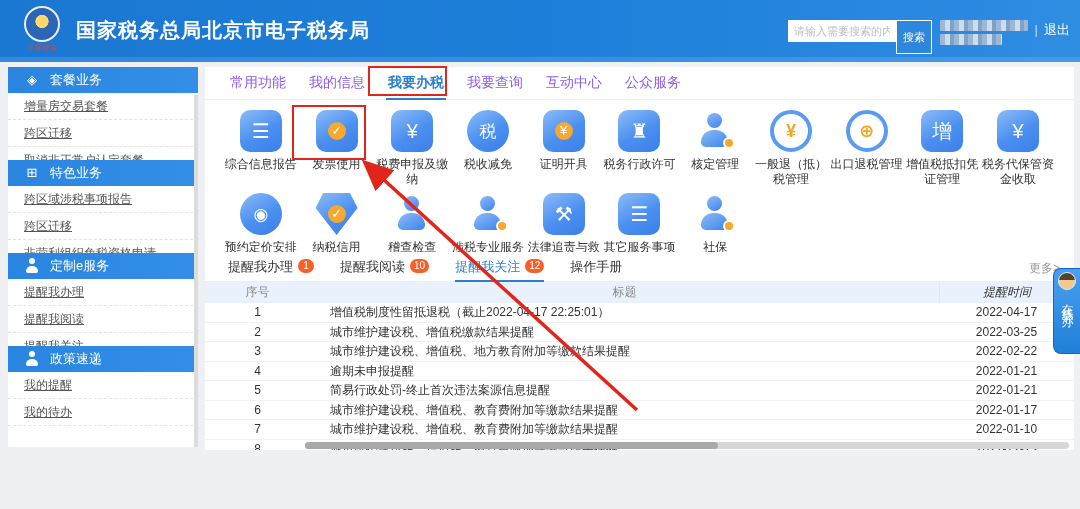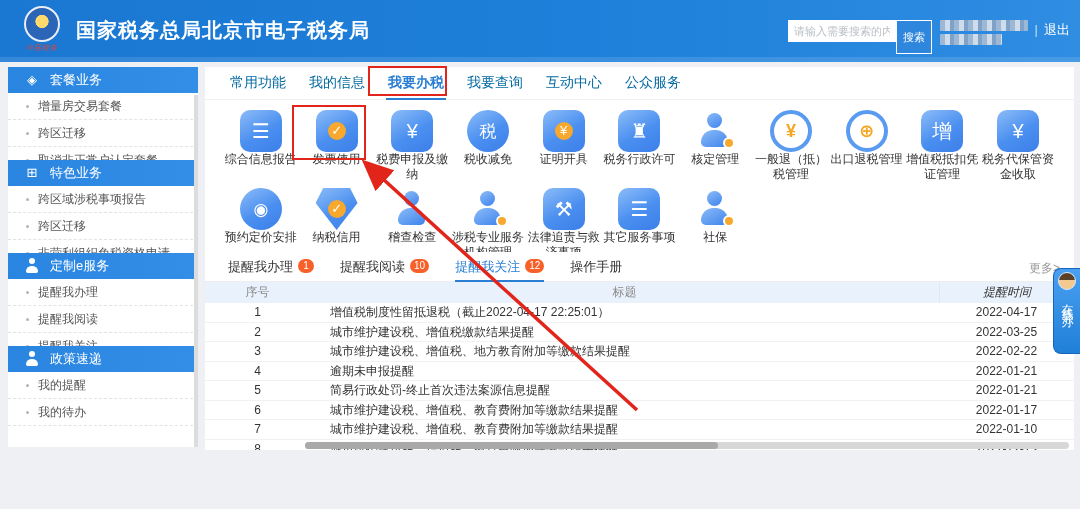--- a/index.html
+++ b/index.html
@@ -29,40 +29,40 @@
   .logout .bar { opacity:.7; margin-right:6px; }
 
   
   .sidebar { position:absolute; left:8px; top:67px; width:190px; height:380px; background:#fff; overflow:hidden; }
   .sidebar::after { content:""; position:absolute; right:0; top:28px; bottom:0; width:4px; background:#dcdcdc; }
   .as-header { height:26px; display:flex; align-items:center; gap:10px; padding-left:16px;
     background:linear-gradient(90deg,#2a85e0,#338ee8); color:#fff; font-size:13px; }
   .sec-icon { width:16px; height:16px; font-size:13px; line-height:16px; text-align:center; position:relative; }
   .sec-icon.person::before { content:""; position:absolute; top:0; left:5px; width:6px; height:6px; border-radius:50%; background:#fff; }
   .sec-icon.person::after { content:""; position:absolute; bottom:1px; left:2px; width:12px; height:7px; border-radius:6px 6px 2px 2px; background:#fff; }
-  .as-item { height:27px; line-height:27px; padding-left:30px; color:#555; font-size:12px;
-    border-bottom:1px dashed #e3e3e3; position:relative; white-space:nowrap; cursor:pointer; }
+  .as-item { height:27px; line-height:27px; padding-left:16px; color:#555; font-size:12px;
+    border-bottom:1px dashed #e3e3e3; position:relative; white-space:nowrap; cursor:pointer;text-decoration:underline; }
   .as-item::before { content:""; position:absolute; left:18px; top:12px; width:3px; height:3px; border-radius:50%; background:#b5b5b5; }
   .side-entry.clipped .as-item { height:13px; overflow:hidden; border-bottom:none; }
   .badge { display:inline-block; min-width:16px; padding:0 4px; height:14px; line-height:14px; border-radius:8px;
     background:#f8602a; color:#fff; font-size:10px; text-align:center; margin-left:5px; vertical-align:2px; }
 
   
   .main { position:absolute; left:205px; top:67px; width:869px; }
   .nav-panel { background:#fff; }
   .nav-tabs { height:33px; display:flex; align-items:center; gap:19px; padding-left:23px; border-bottom:1px solid #f1f1f1; }
-  .nav-tab { font-size:14px; color:#0369a1; height:33px; line-height:31px; position:relative; cursor:pointer; padding:0 2px; }
+  .nav-tab { font-size:14px; color:#8b5cf6; height:33px; line-height:31px; position:relative; cursor:pointer; padding:0 2px; }
   .nav-tab.active { color:#2a7fd4; font-weight:bold; }
   .nav-tab.active::after { content:""; position:absolute; left:0; right:0; bottom:0; height:2px; background:#2a7fd4; }
 
   
   .svc-grid { padding:10px 18px 12px; }
   .svc-row { display:flex; }
   .svc { width:9.0909%; display:flex; flex-direction:column; align-items:center; cursor:pointer; }
-  .svc-label { font-size:12px; color:#333; text-align:center; line-height:15px; min-height:16px; }
+  .svc-label { margin-top:5px; font-size:12px; color:#333; text-align:center; line-height:15px; min-height:16px; }
   .svc-icon { width:42px; height:42px; border-radius:10px; position:relative; display:flex; align-items:center; justify-content:center;
     background:linear-gradient(150deg,#8cbcf8 0%,#4a8ff0 55%,#3c7fe9 100%); color:#fff; font-size:20px; }
   .svc-icon[data-shape="circle"] { border-radius:50%; font-size:17px; }
   .svc-icon[data-shape="ring"] { border-radius:50%; background:#fff; border:4px solid #5a9bf2; color:#f5a623; font-size:18px; font-weight:bold; }
   .svc-icon[data-shape="diamond"] { border-radius:0; clip-path:polygon(18% 0,82% 0,100% 36%,50% 100%,0 36%); }
   .svc-icon[data-shape="person"] { background:none; }
   .svc-icon[data-shape="person"]::before { content:""; position:absolute; top:3px; left:13px; width:15px; height:15px; border-radius:50%;
     background:linear-gradient(150deg,#8cbcf8,#3e83ec); }
   .svc-icon[data-shape="person"]::after { content:""; position:absolute; bottom:5px; left:7px; width:27px; height:17px;
     border-radius:13px 13px 5px 5px; background:linear-gradient(150deg,#8cbcf8,#3e83ec); }

